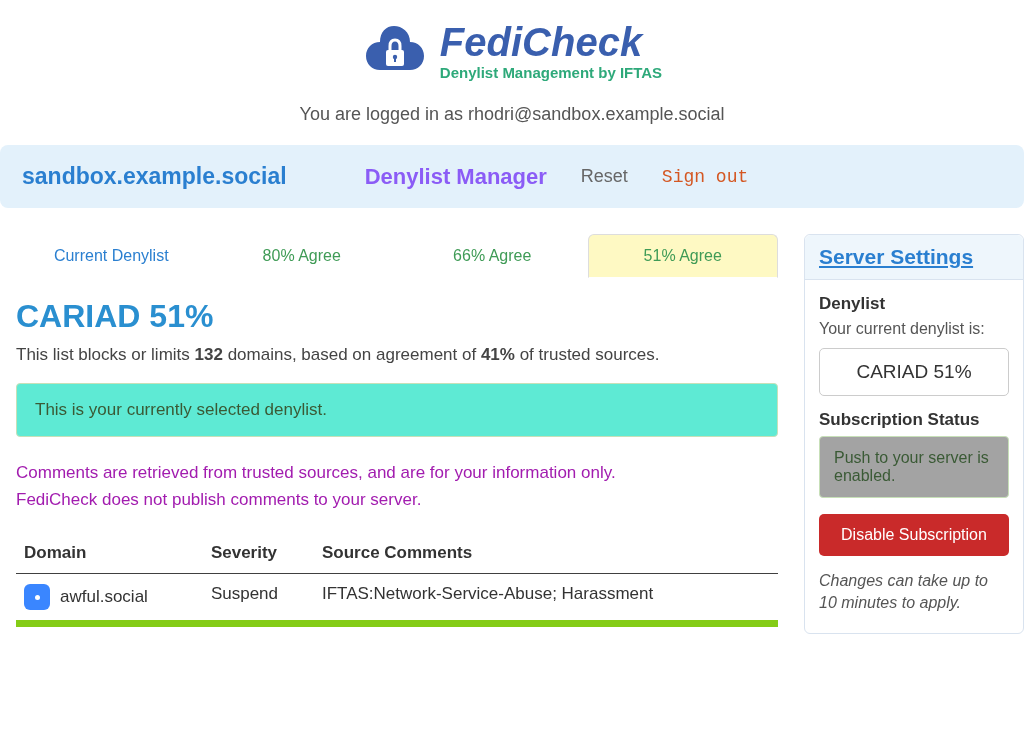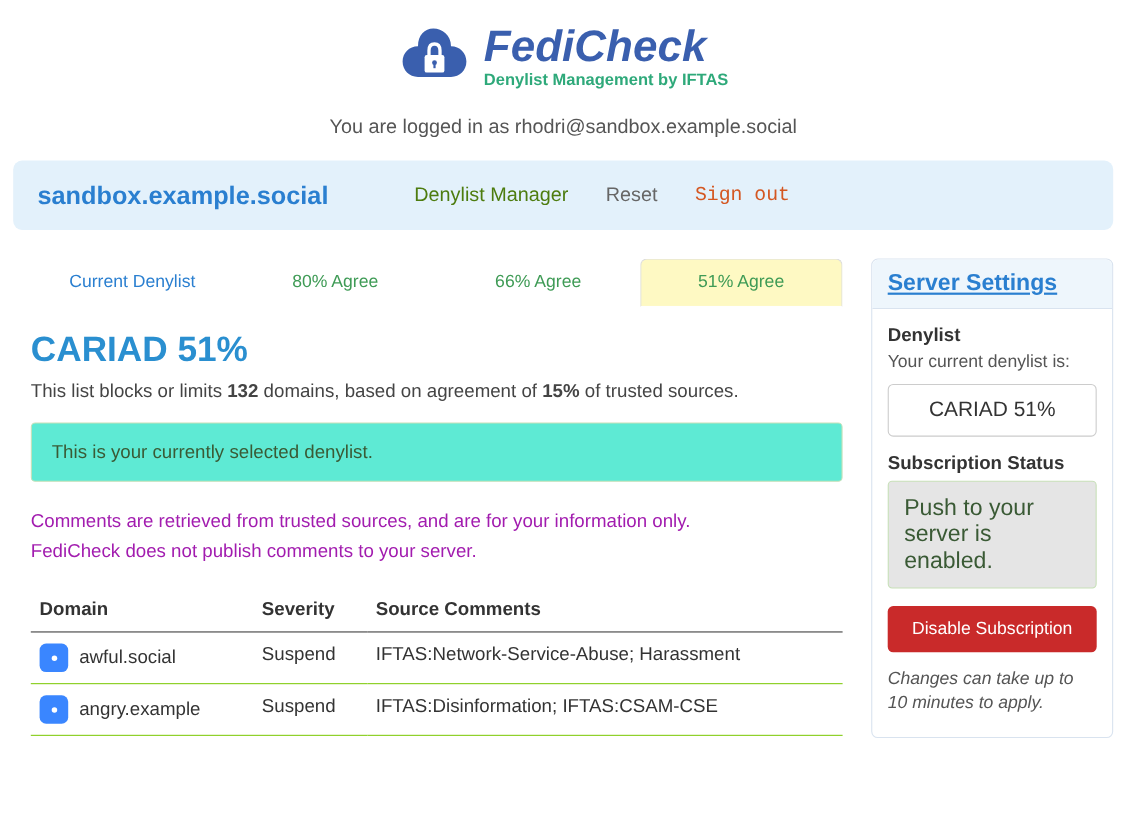--- a/index.html
+++ b/index.html
@@ -1,52 +1,52 @@
 <!DOCTYPE html>
 <html><head>
   <meta charset="utf-8">
   <style>
     * { box-sizing: border-box; margin: 0; padding: 0; }
     body { font-family: 'Segoe UI', Tahoma, Geneva, Verdana, sans-serif; background: #fff; color: #333; }
-    .page { width: 1024px; margin: 0 auto; padding: 20px 12px; }
+    .page { width: 1024px; margin: 0 auto; padding: 20px 0; }
     .header { text-align: center; margin-bottom: 20px; }
     .logo-wrap { display: inline-flex; align-items: center; gap: 14px; }
     .brand-title { font-size: 40px; font-weight: 700; color: #3a5fae; font-style: italic; line-height: 1; }
     .brand-tag { font-size: 15px; font-weight: 700; color: #2ea97a; margin-top: 2px; }
     .brand-text { text-align: left; }
     .login-line { font-size: 18px; color: #555; margin-top: 22px; }
     .topbar { background: #e3f1fb; border-radius: 8px; padding: 18px 22px; display: flex; align-items: center; gap: 34px; margin-bottom: 26px; }
     .topbar .server { color: #2a7fd0; font-size: 23px; font-weight: 600; flex: 0 0 auto; margin-right: 44px; }
-    .topbar .dm { font-weight: 400; color: #4d7c0f; font-size: 18px; }
+    .topbar .dm { font-weight: 700; color: #8b5cf6; font-size: 22px; }
     .topbar .reset { color: #666; font-size: 18px; cursor: pointer; }
     .topbar .signout { color: #d45722; font-size: 18px; cursor: pointer; font-family: Liberation Mono, monospace; }
     .layout { display: flex; gap: 26px; align-items: flex-start; }
     .main { flex: 1 1 auto; padding-left: 16px; }
     .tabs { display: flex; margin-bottom: 20px; }
     .tab { flex: 1; text-align: center; padding: 12px 10px; font-size: 16px; cursor: pointer; color: #2a7fd0; border: 1px solid transparent; }
     .tab.green { color: #3f9b56; }
     .tab.active { color: #3f9b56; background: #fef9c3; border: 1px solid #ddd; border-bottom-color: #fff; border-radius: 6px 6px 0 0; }
     .section-title { color: #2a8fd0; font-size: 32px; font-weight: 700; margin-bottom: 10px; }
     .section-desc { font-size: 17px; color: #444; margin-bottom: 18px; }
     .section-desc strong { font-weight: 700; }
     .alert-ok { background: #5eead4; border: 1px solid #c7e0b8; border-radius: 4px; padding: 16px 18px; color: #3a5a35; font-size: 17px; margin-bottom: 22px; }
     .notes { font-size: 17px; color: #a21caf; line-height: 1.6; margin-bottom: 20px; }
     .tbl { width: 100%; border-collapse: collapse; }
     .tbl th { text-align: left; font-size: 17px; font-weight: 700; color: #333; padding: 10px 8px; border-bottom: 1px solid #404040; }
-    .tbl td { font-size: 17px; color: #333; padding: 10px 8px; border-bottom: 1px solid #84cc16; vertical-align: top; }
+    .tbl td { font-size: 17px; color: #333; padding: 10px 8px; border-bottom: 7px solid #84cc16; vertical-align: top; }
     .dot { display: inline-flex; width: 26px; height: 26px; background: #3a86ff; border-radius: 6px; align-items: center; justify-content: center; margin-right: 10px; vertical-align: middle; }
     .dot::after { content: ""; width: 5px; height: 5px; background: #fff; border-radius: 50%; }
     .domain-cell { display: flex; align-items: center; }
     .side { width: 220px; border: 1px solid #d9e3ef; border-radius: 6px; }
     .side-hd { background: #eef6fc; color: #2a7fd0; font-size: 21px; font-weight: 600; padding: 10px 14px; border-bottom: 1px solid #d9e3ef; border-radius: 6px 6px 0 0; text-decoration: underline; }
     .side-body { padding: 14px 14px 18px; }
     .side-label { font-size: 17px; font-weight: 700; color: #333; margin-bottom: 6px; }
     .side-sub { font-size: 16px; color: #555; margin-bottom: 10px; }
     .pill { border: 1px solid #ccc; border-radius: 5px; padding: 12px 10px; text-align: center; font-size: 19px; color: #333; margin-bottom: 14px; }
-    .status-ok { background: #e5e5e5; border: 1px solid #c7e0b8; border-radius: 4px; padding: 12px 14px; color: #3a5a35; font-size: 21px; margin-bottom: 16px; }
+    .status-ok { background: #a3a3a3; border: 1px solid #c7e0b8; border-radius: 4px; padding: 12px 14px; color: #3a5a35; font-size: 16px; margin-bottom: 16px; }
     .btn-danger { background: #c92a2a; color: #fff; border: none; border-radius: 5px; padding: 12px 14px; font-size: 16px; cursor: pointer; width: 100%; margin-bottom: 14px; }
     .hint { font-size: 16px; font-style: italic; color: #555; line-height: 1.4; }
   </style>
 </head>
 <body>
 
 <div class="page">
 
   <div class="header">
     <div class="logo-wrap">
@@ -81,21 +81,21 @@
 
       <div class="tabs">
         <div class="tab">Current Denylist</div>
         <div class="tab green">80% Agree</div>
         <div class="tab green">66% Agree</div>
         <div class="tab green active">51% Agree</div>
       </div>
 
       <div class="section-title">CARIAD 51%</div>
       <p class="section-desc">
-        <span>This list blocks or limits </span><strong>132</strong><span> domains, based on agreement of </span><strong>15%</strong><span> of trusted sources.</span>
+        <span>This list blocks or limits </span><strong>132</strong><span> domains, based on agreement of </span><strong>41%</strong><span> of trusted sources.</span>
       </p>
 
       <div class="alert-ok">This is your currently selected denylist.</div>
 
       <div class="notes">
         <div>Comments are retrieved from trusted sources, and are for your information only.</div>
         <div>FediCheck does not publish comments to your server.</div>
       </div>
 
       <table class="tbl">
@@ -110,30 +110,20 @@
           <tr>
             <td>
               <div class="domain-cell">
                 <span class="dot"></span>
                 <span>awful.social</span>
               </div>
             </td>
             <td>Suspend</td>
             <td>IFTAS:Network-Service-Abuse; Harassment</td>
           </tr>
-          <tr>
-            <td>
-              <div class="domain-cell">
-                <span class="dot"></span>
-                <span>angry.example</span>
-              </div>
-            </td>
-            <td>Suspend</td>
-            <td>IFTAS:Disinformation; IFTAS:CSAM-CSE</td>
-          </tr>
         </tbody>
       </table>
 
     </div>
 
     <div class="side">
       <div class="side-hd">Server Settings</div>
       <div class="side-body">
         <div class="side-label">Denylist</div>
         <div class="side-sub">Your current denylist is:</div>

